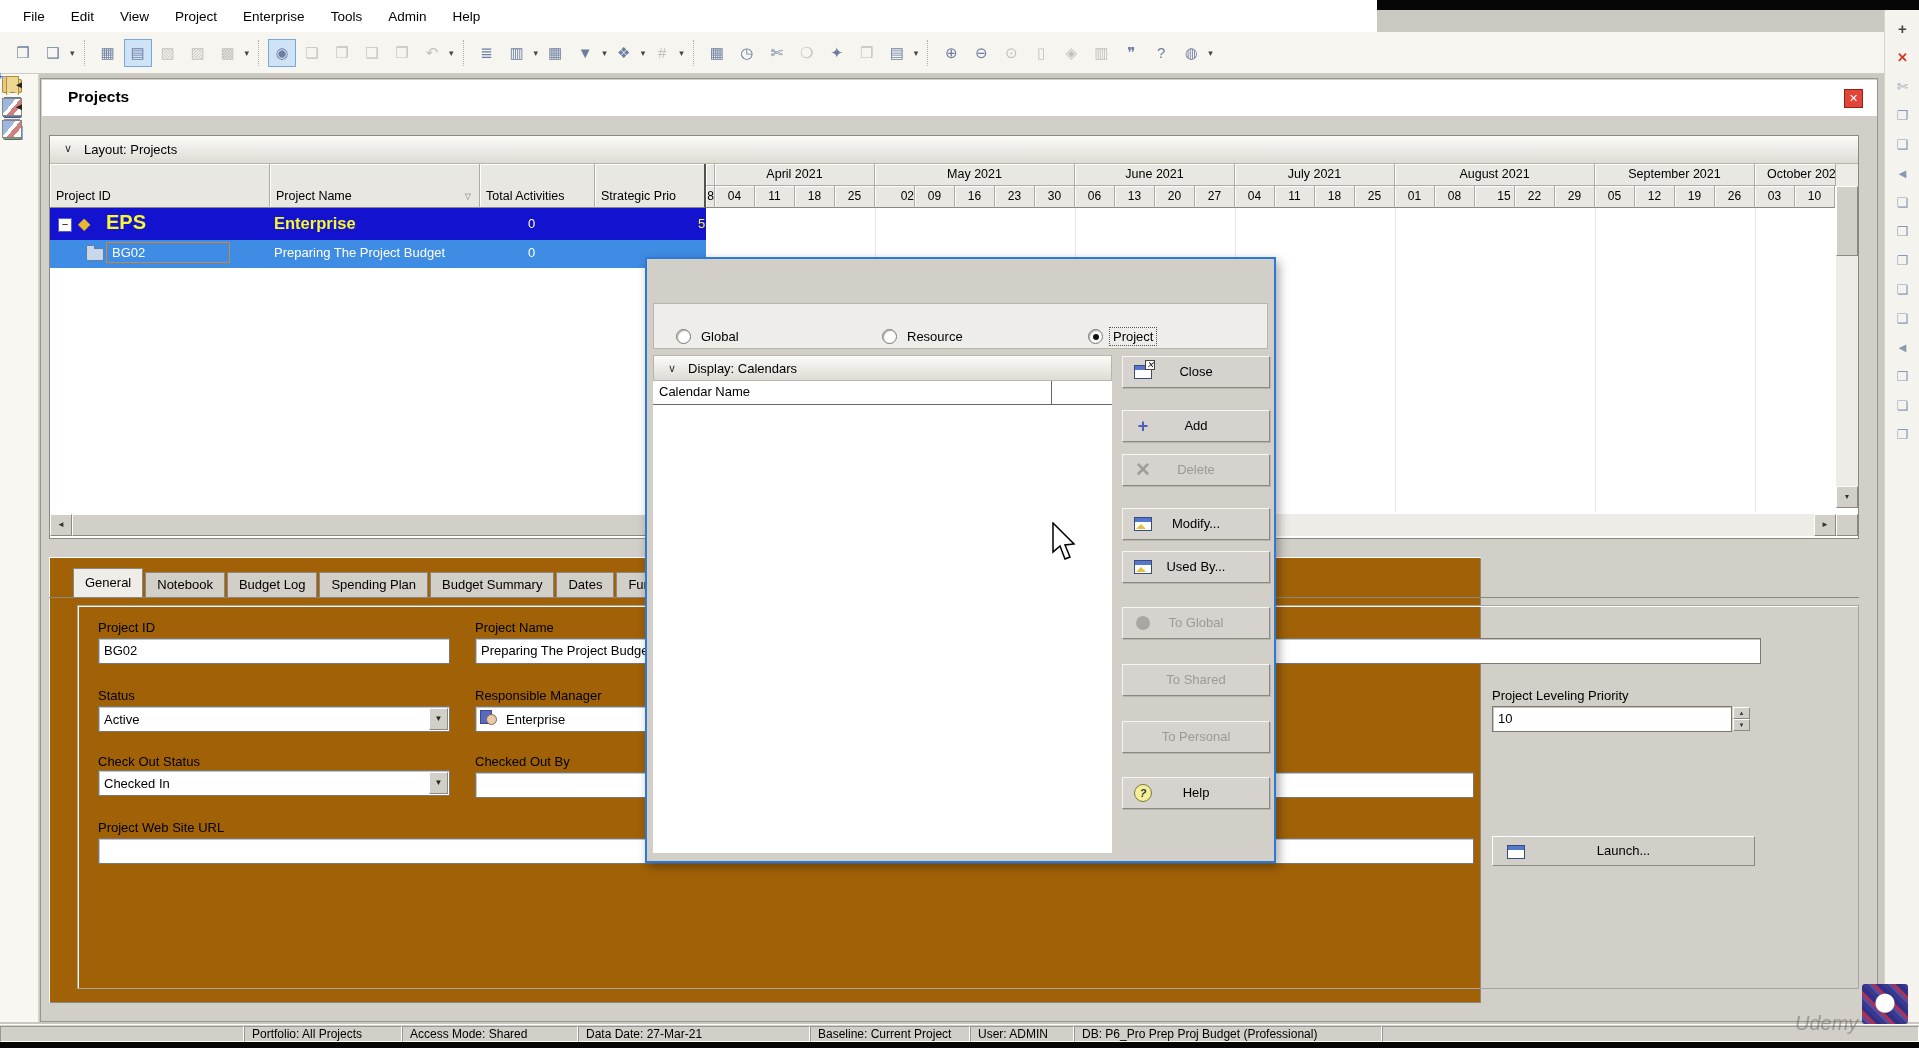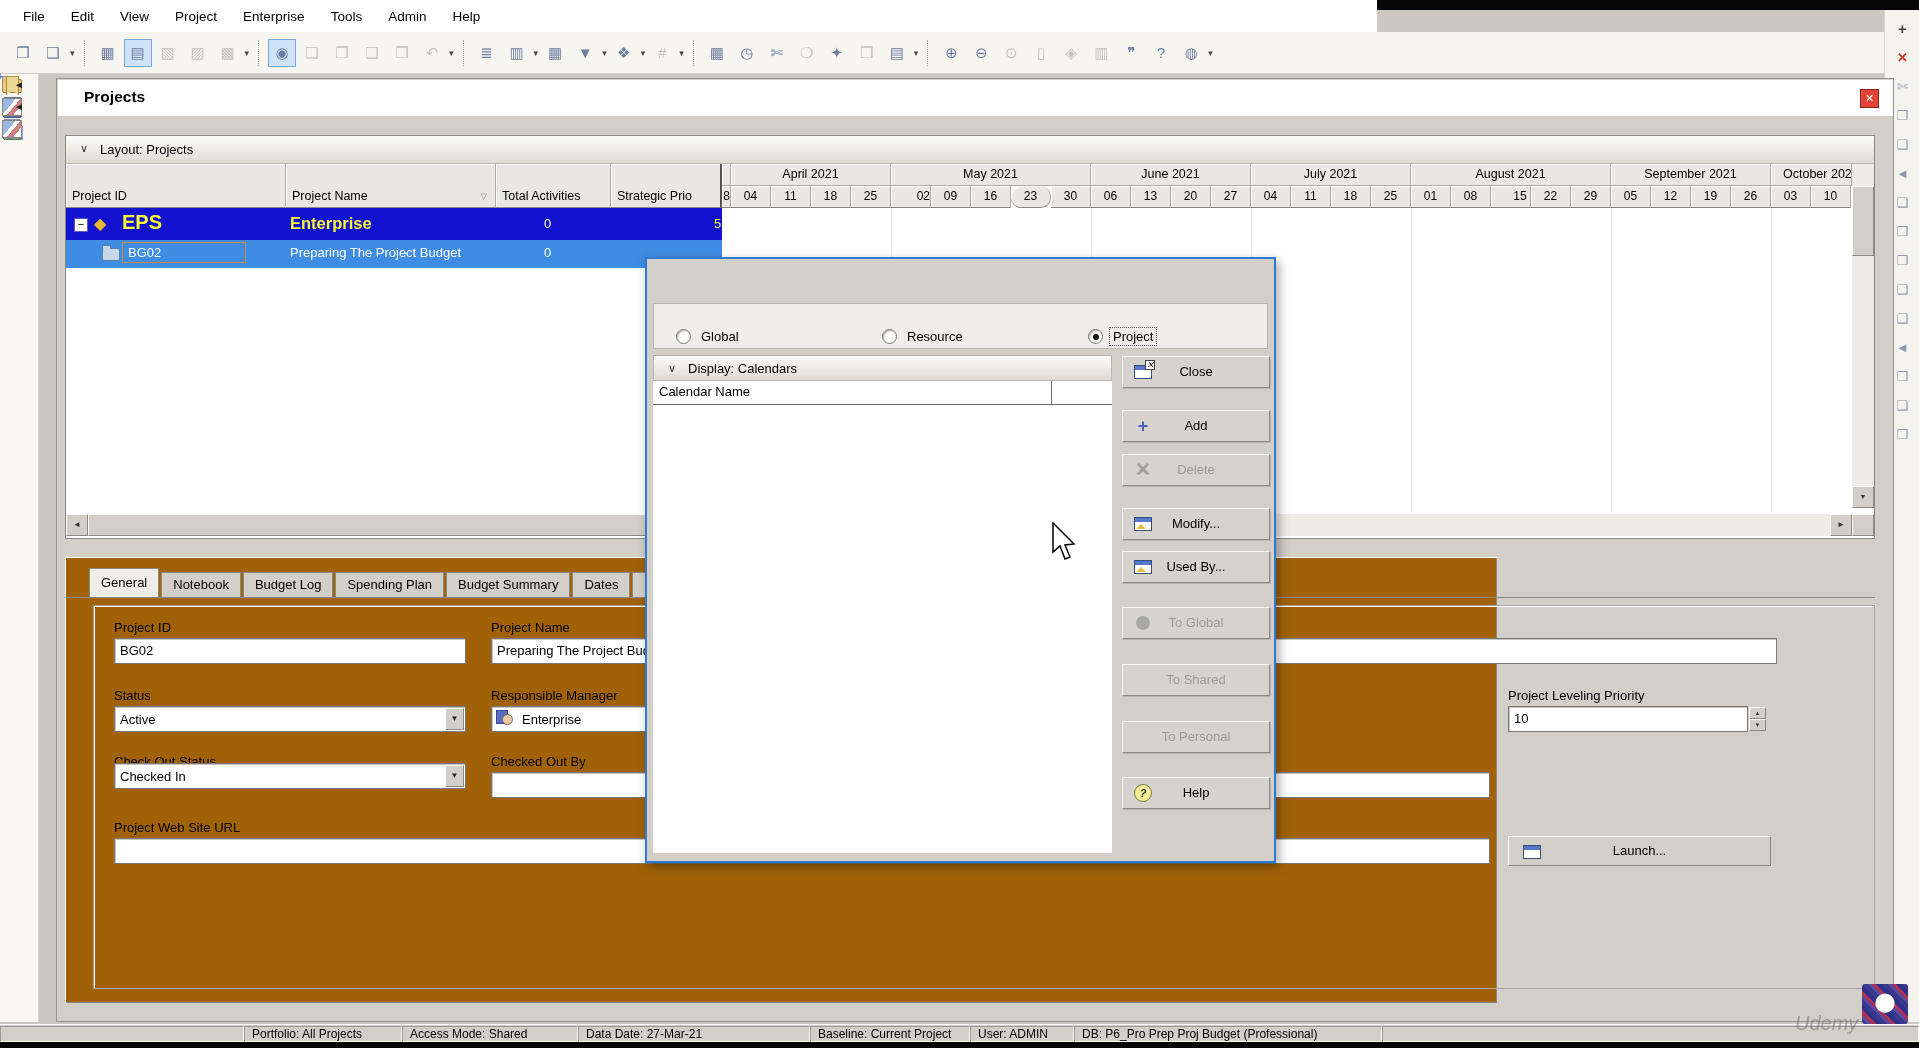--- a/index.html
+++ b/index.html
@@ -38,21 +38,21 @@
   .mcalc{position:absolute;left:4px;top:1px;width:14px;height:18px;background:#eceae6;border:1px solid #84827a;
          background-image:repeating-linear-gradient(#eceae6 0 3px,#9a98b8 3px 4px),repeating-linear-gradient(90deg,transparent 0 3px,#9a98b8 3px 4px);}
   .mbook{position:absolute;left:6px;top:2px;width:11px;height:17px;background:#ecd892;border:1px solid #a89040;
          clip-path:polygon(0 0,100% 0,100% 100%,50% 78%,0 100%);}
   .mcross{position:absolute;left:4px;top:3px;width:15px;height:15px;
           background:linear-gradient(#c23a30 0 0) center/15px 5px no-repeat,linear-gradient(#c23a30 0 0) center/5px 15px no-repeat;}
   .ri{display:block;width:24px;margin:9px auto;text-align:center;font-size:13px;color:#8a98b4;height:20px;line-height:20px;}
   .ri.red{color:#d03828;font-weight:bold;}
   .ri.dark{color:#444;font-weight:bold;font-size:15px;}
   
-  .projwin{position:absolute;left:40px;top:78px;width:1838px;height:944px;background:#d2cfc8;border:1px solid #98958d;box-sizing:border-box;margin-left:16px;}
+  .projwin{position:absolute;left:40px;top:78px;width:1838px;height:944px;background:#d2cfc8;border:1px solid #98958d;box-sizing:border-box;}
   .projtitle{position:absolute;left:1px;top:1px;width:1835px;height:36px;background:#fff;border-bottom:1px solid #d0cdc6;}
   .projtitle .t{position:absolute;left:26px;top:8px;font-size:15.5px;font-weight:bold;}
   .winred{position:absolute;right:14px;top:9px;width:17px;height:17px;background:#e24438;border:1px solid #8e241c;color:#fff;font-size:11px;line-height:16px;text-align:center;}
   
   .pane{position:absolute;left:8px;top:56px;width:1810px;height:404px;background:#fff;border:1px solid #8a887f;box-sizing:border-box;}
   .laybar{position:absolute;left:0;top:0;width:1808px;height:28px;background:linear-gradient(#fbfbf9,#dedbd4);border-bottom:1px solid #b8b5ae;box-sizing:border-box;}
   .laybar .chev,.dispbar .chev{position:absolute;left:14px;top:6px;font-size:11px;color:#333;}
   .laybar .lbl{position:absolute;left:34px;top:6px;font-size:13px;}
   .hcell{position:absolute;background:#e9e7e1;border-right:1px solid #aeaba4;border-bottom:1px solid #8a887f;box-shadow:inset 1px 1px 0 #fff;box-sizing:border-box;font-size:12.5px;overflow:hidden;white-space:nowrap;}
   .hcell .t{position:absolute;left:6px;bottom:4px;}
@@ -280,21 +280,21 @@
       <div class="mcell" style="left:1705px;width:81px;text-align:left;padding-left:12px;">October 2021</div>
 
       <div class="dcell" style="left:656px;width:9px;text-align:right;">8</div>
       <div class="dcell" style="left:665px;">04</div>
       <div class="dcell" style="left:705px;">11</div>
       <div class="dcell" style="left:745px;">18</div>
       <div class="dcell" style="left:785px;">25</div>
       <div class="dcell" style="left:825px;text-align:right;">02</div>
       <div class="dcell" style="left:865px;">09</div>
       <div class="dcell" style="left:905px;">16</div>
-      <div class="dcell" style="left:945px;border-radius:10px;">23</div>
+      <div class="dcell" style="left:945px;">23</div>
       <div class="dcell" style="left:985px;">30</div>
       <div class="dcell" style="left:1025px;">06</div>
       <div class="dcell" style="left:1065px;">13</div>
       <div class="dcell" style="left:1105px;">20</div>
       <div class="dcell" style="left:1145px;">27</div>
       <div class="dcell" style="left:1185px;">04</div>
       <div class="dcell" style="left:1225px;">11</div>
       <div class="dcell" style="left:1265px;">18</div>
       <div class="dcell" style="left:1305px;">25</div>
       <div class="dcell" style="left:1345px;">01</div>
@@ -378,21 +378,21 @@
         </div>
 
         <span class="flabel" style="left:1414px;top:82px;">Project Leveling Priority</span>
         <div class="finput" style="left:1414px;top:100px;width:240px;">10</div>
         <div class="spin" style="left:1655px;top:101px;">
           <div class="sbtn" style="left:0;top:0;"><span>▲</span></div>
           <div class="sbtn" style="left:0;top:12px;"><span>▼</span></div>
         </div>
 
         <span class="flabel" style="left:20px;top:148px;">Check Out Status</span>
-        <div class="finput combo" style="left:20px;top:157px;width:352px;">
+        <div class="finput combo" style="left:20px;top:164px;width:352px;">
           <span class="val">Checked In</span>
           <span class="dropbtn">▼</span>
         </div>
 
         <span class="flabel" style="left:397px;top:148px;">Checked Out By</span>
         <div class="finput" style="left:397px;top:166px;width:999px;"></div>
 
         <span class="flabel" style="left:20px;top:214px;">Project Web Site URL</span>
         <div class="finput" style="left:20px;top:232px;width:1376px;"></div>
 

